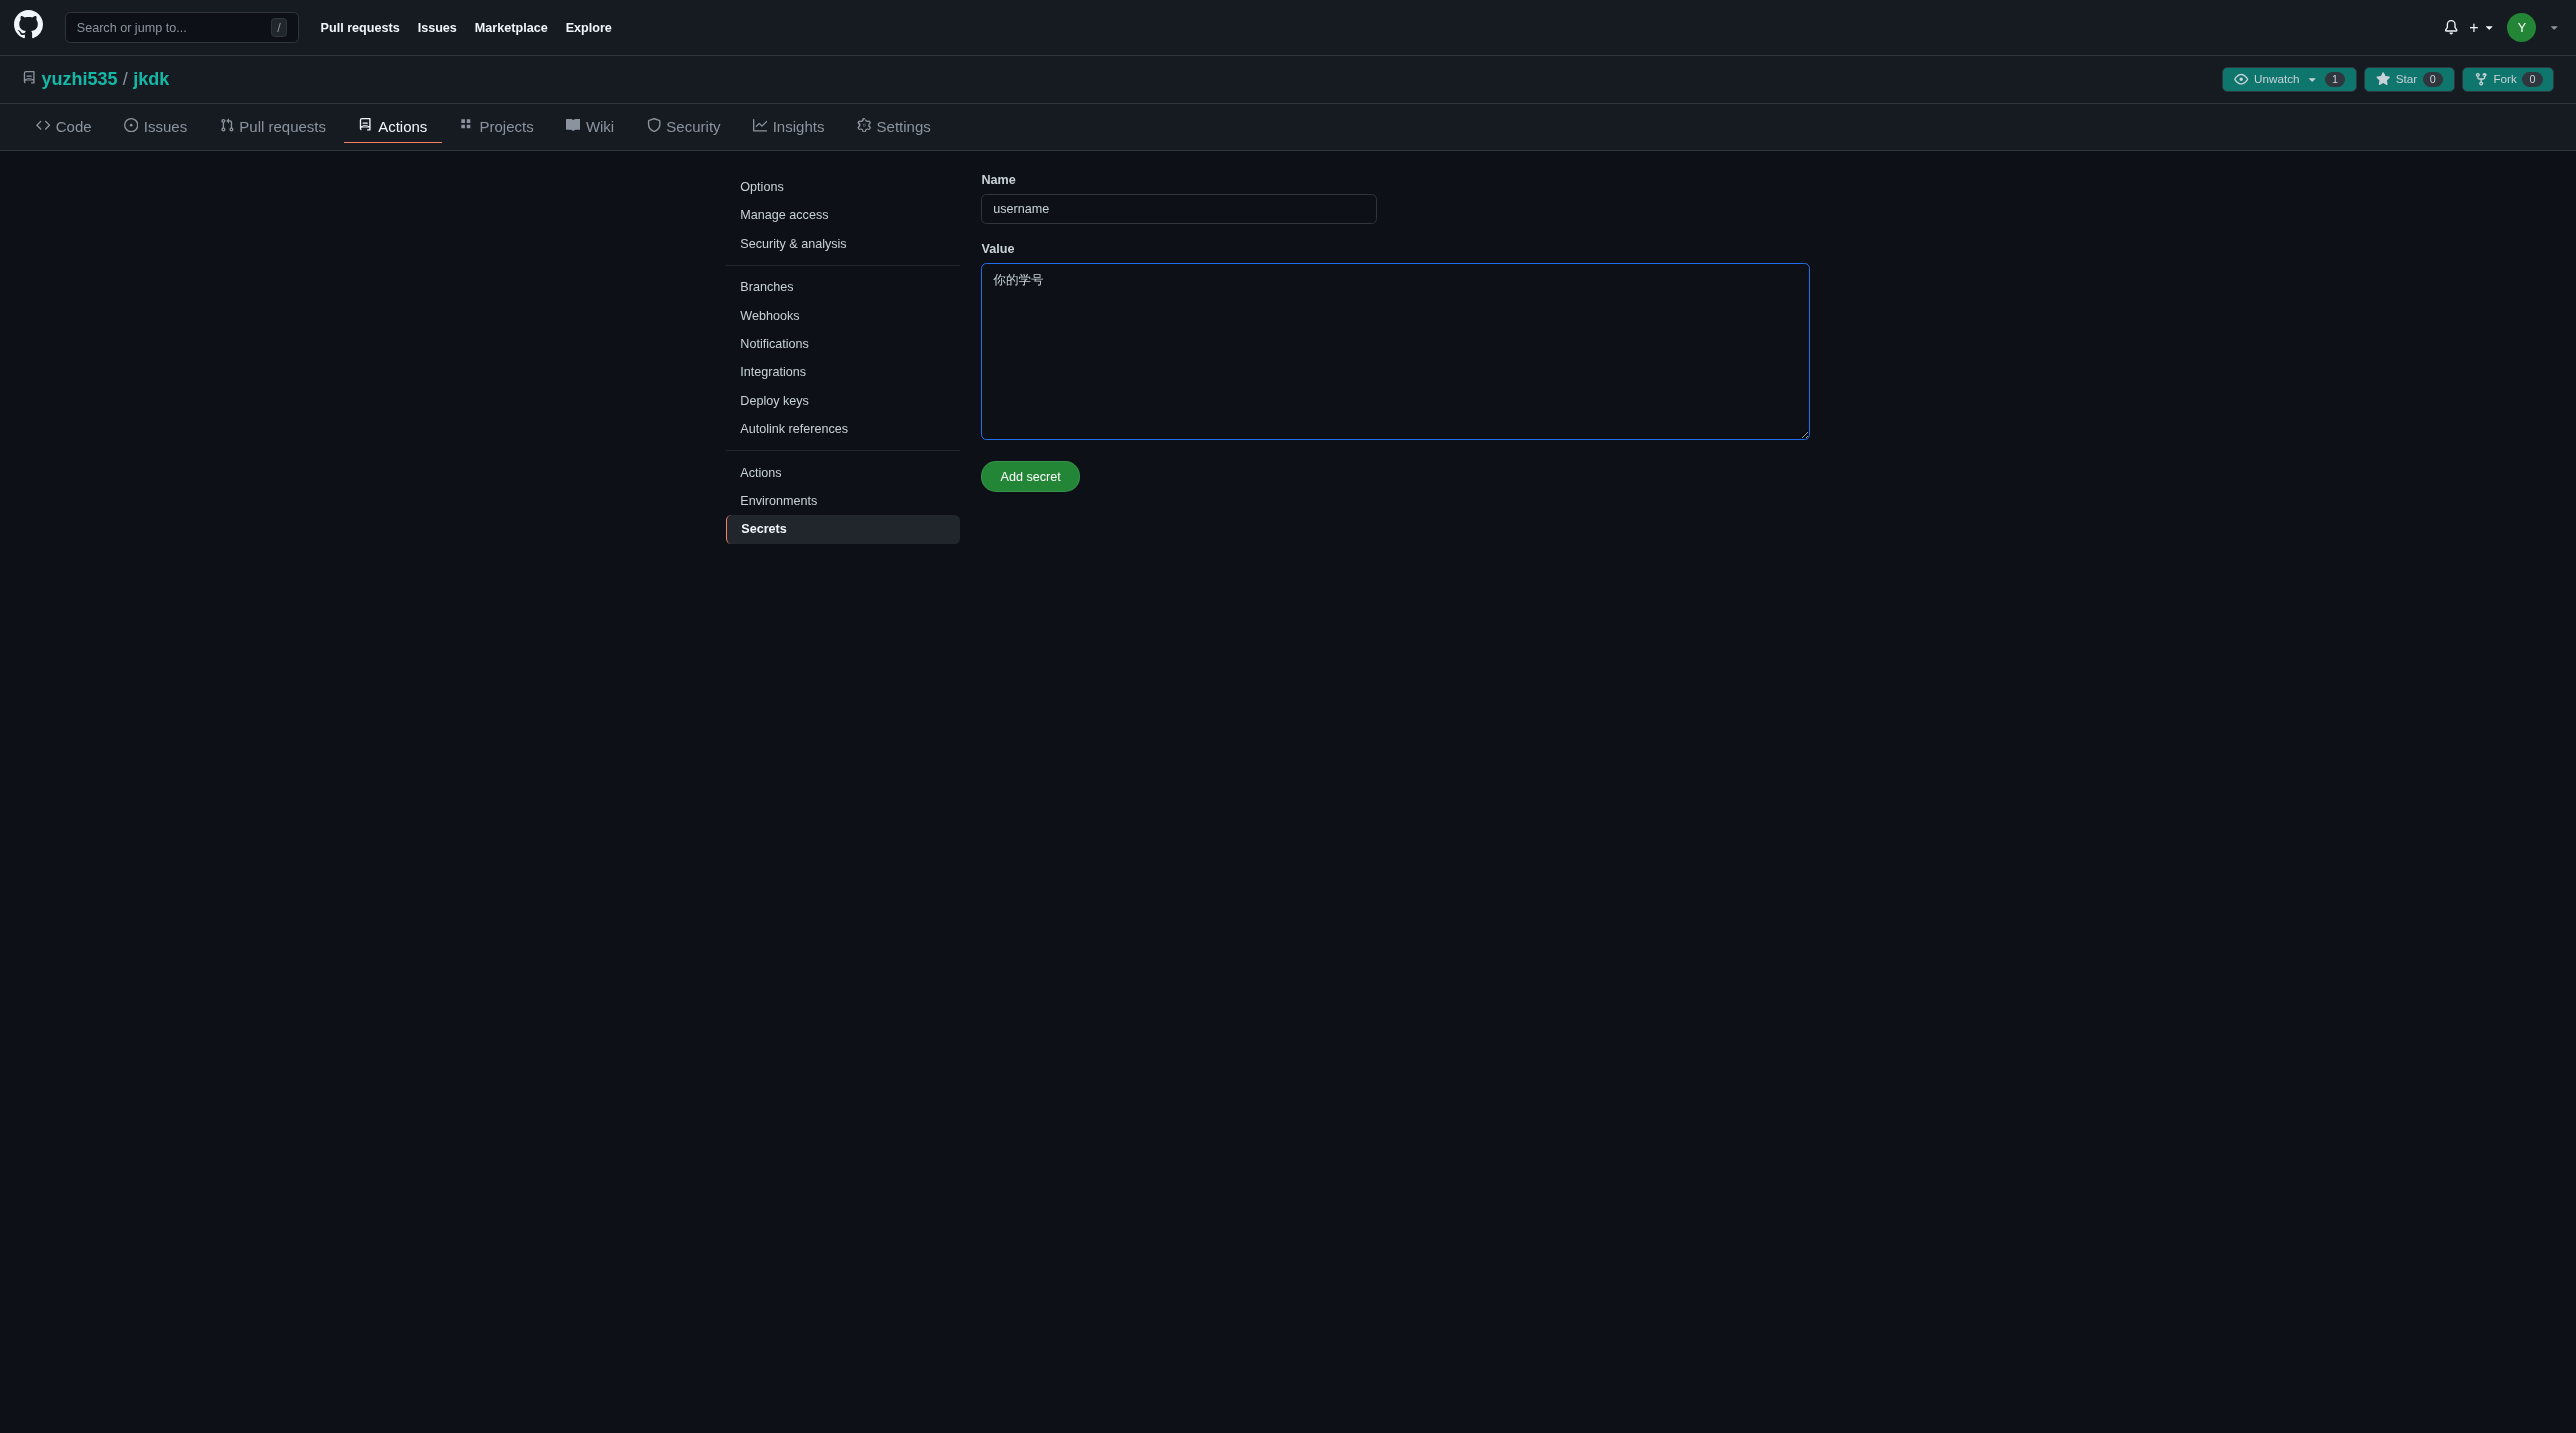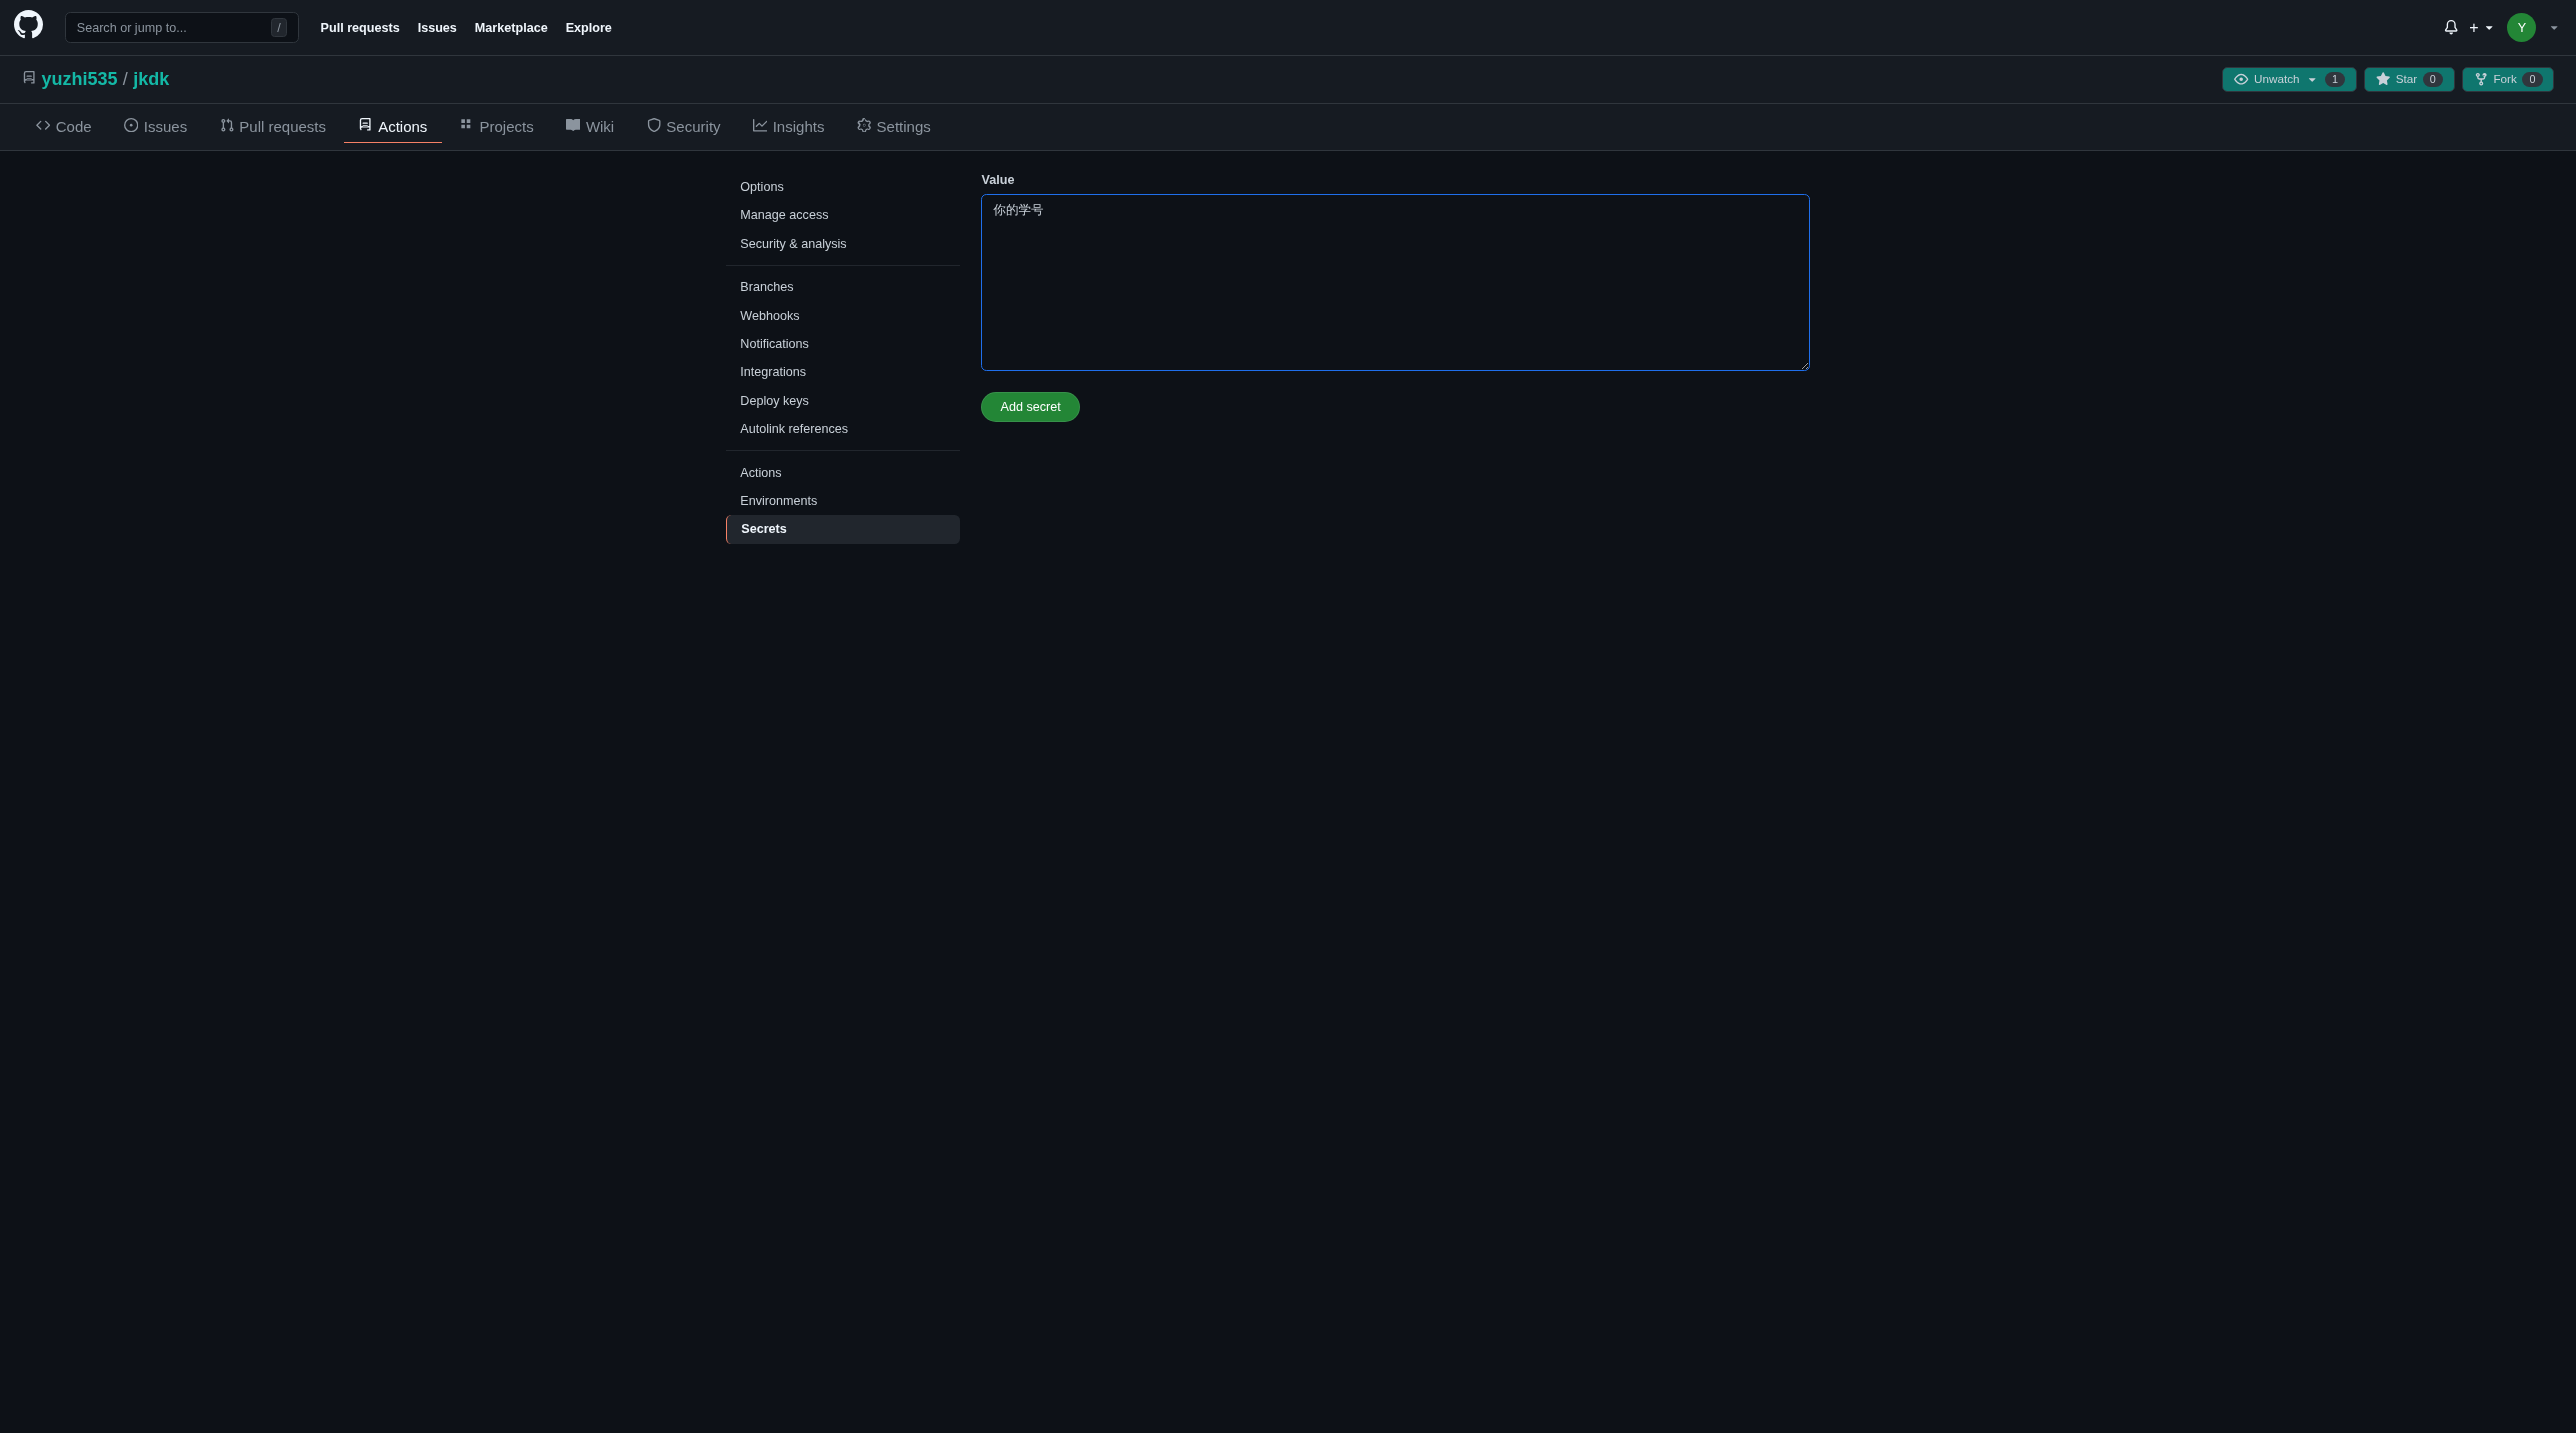--- a/index.html
+++ b/index.html
@@ -478,20 +478,24 @@
       <span>Environments</span>
     </a>
     <a class="sidebar-item active">
       <span>Secrets</span>
     </a>
   </aside>
 
   <main class="content-area">
 
     
+    <div class="form-group">
+      <label class="form-label">Name</label>
+      <input class="form-input" type="text" value="username" style="">
+    </div>
 
     
     <div class="form-group">
       <label class="form-label">Value</label>
       <textarea class="form-textarea" style="">你的学号</textarea>
     </div>
 
     
     <button class="btn-primary">Add secret</button>
   </main>

